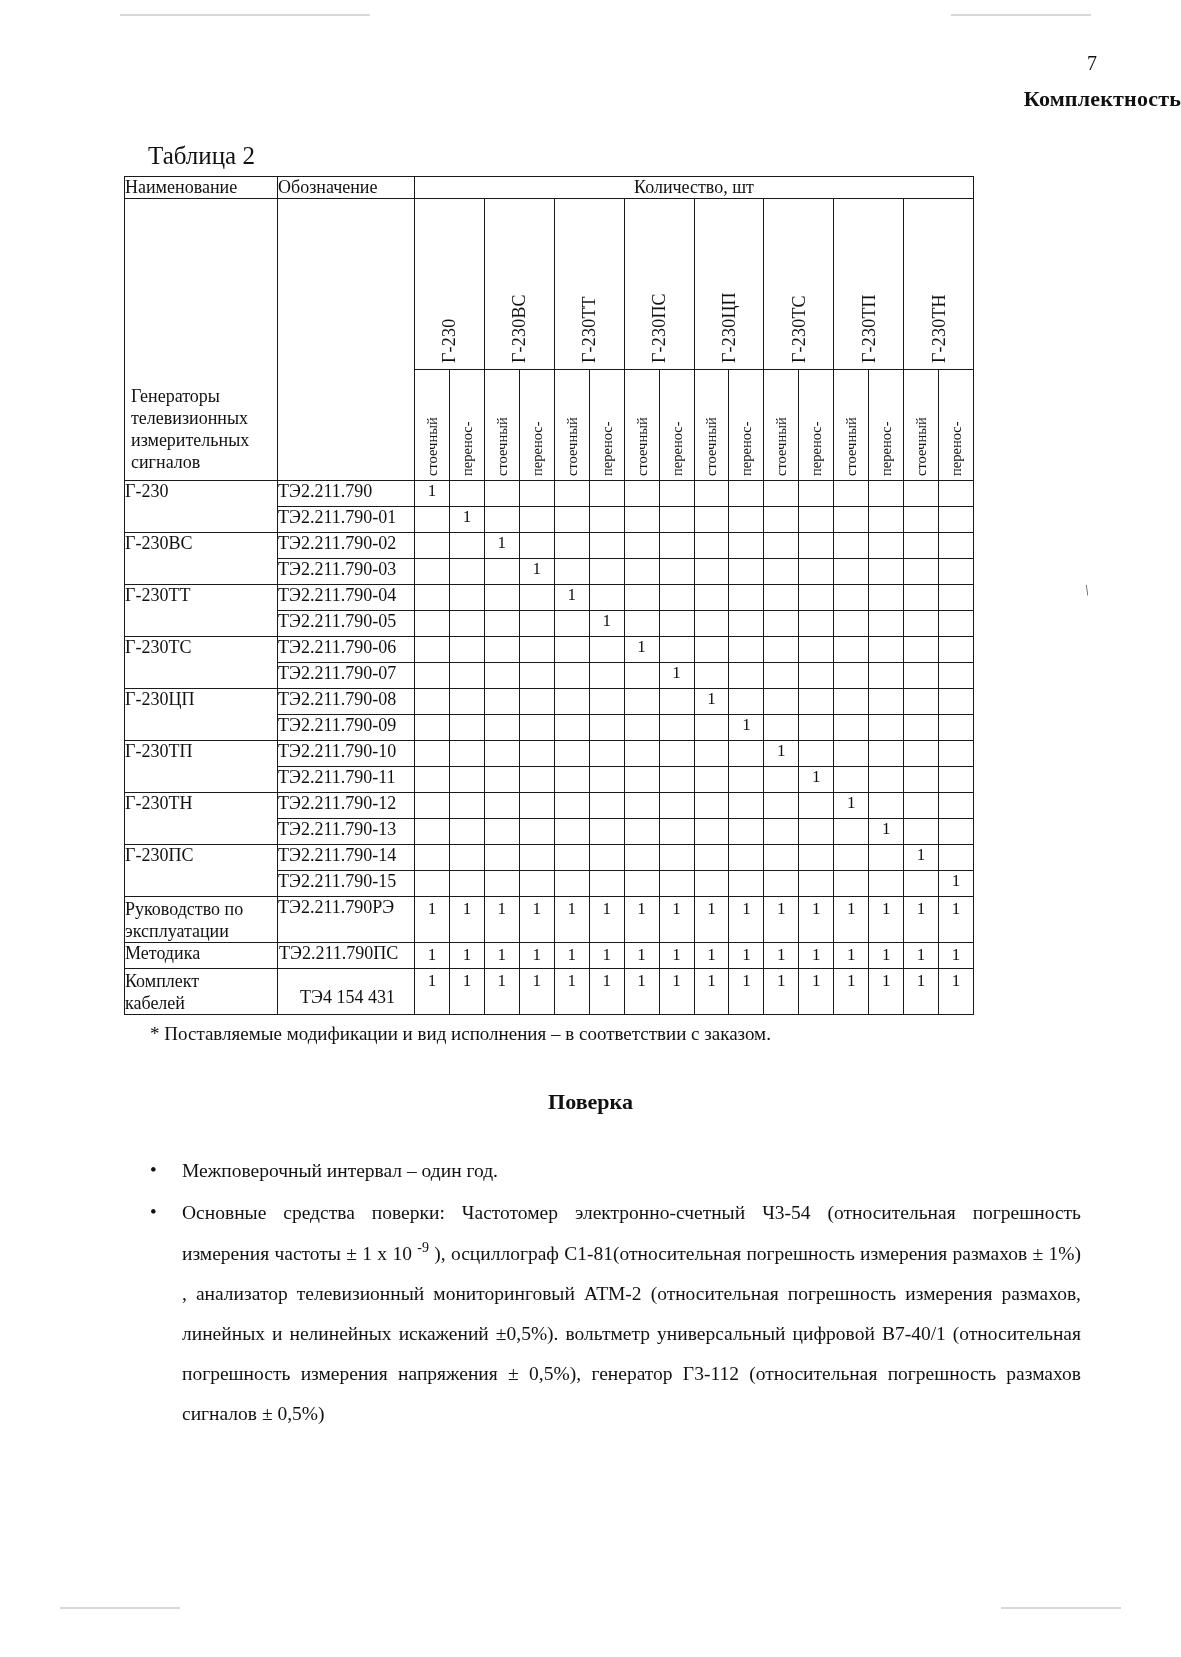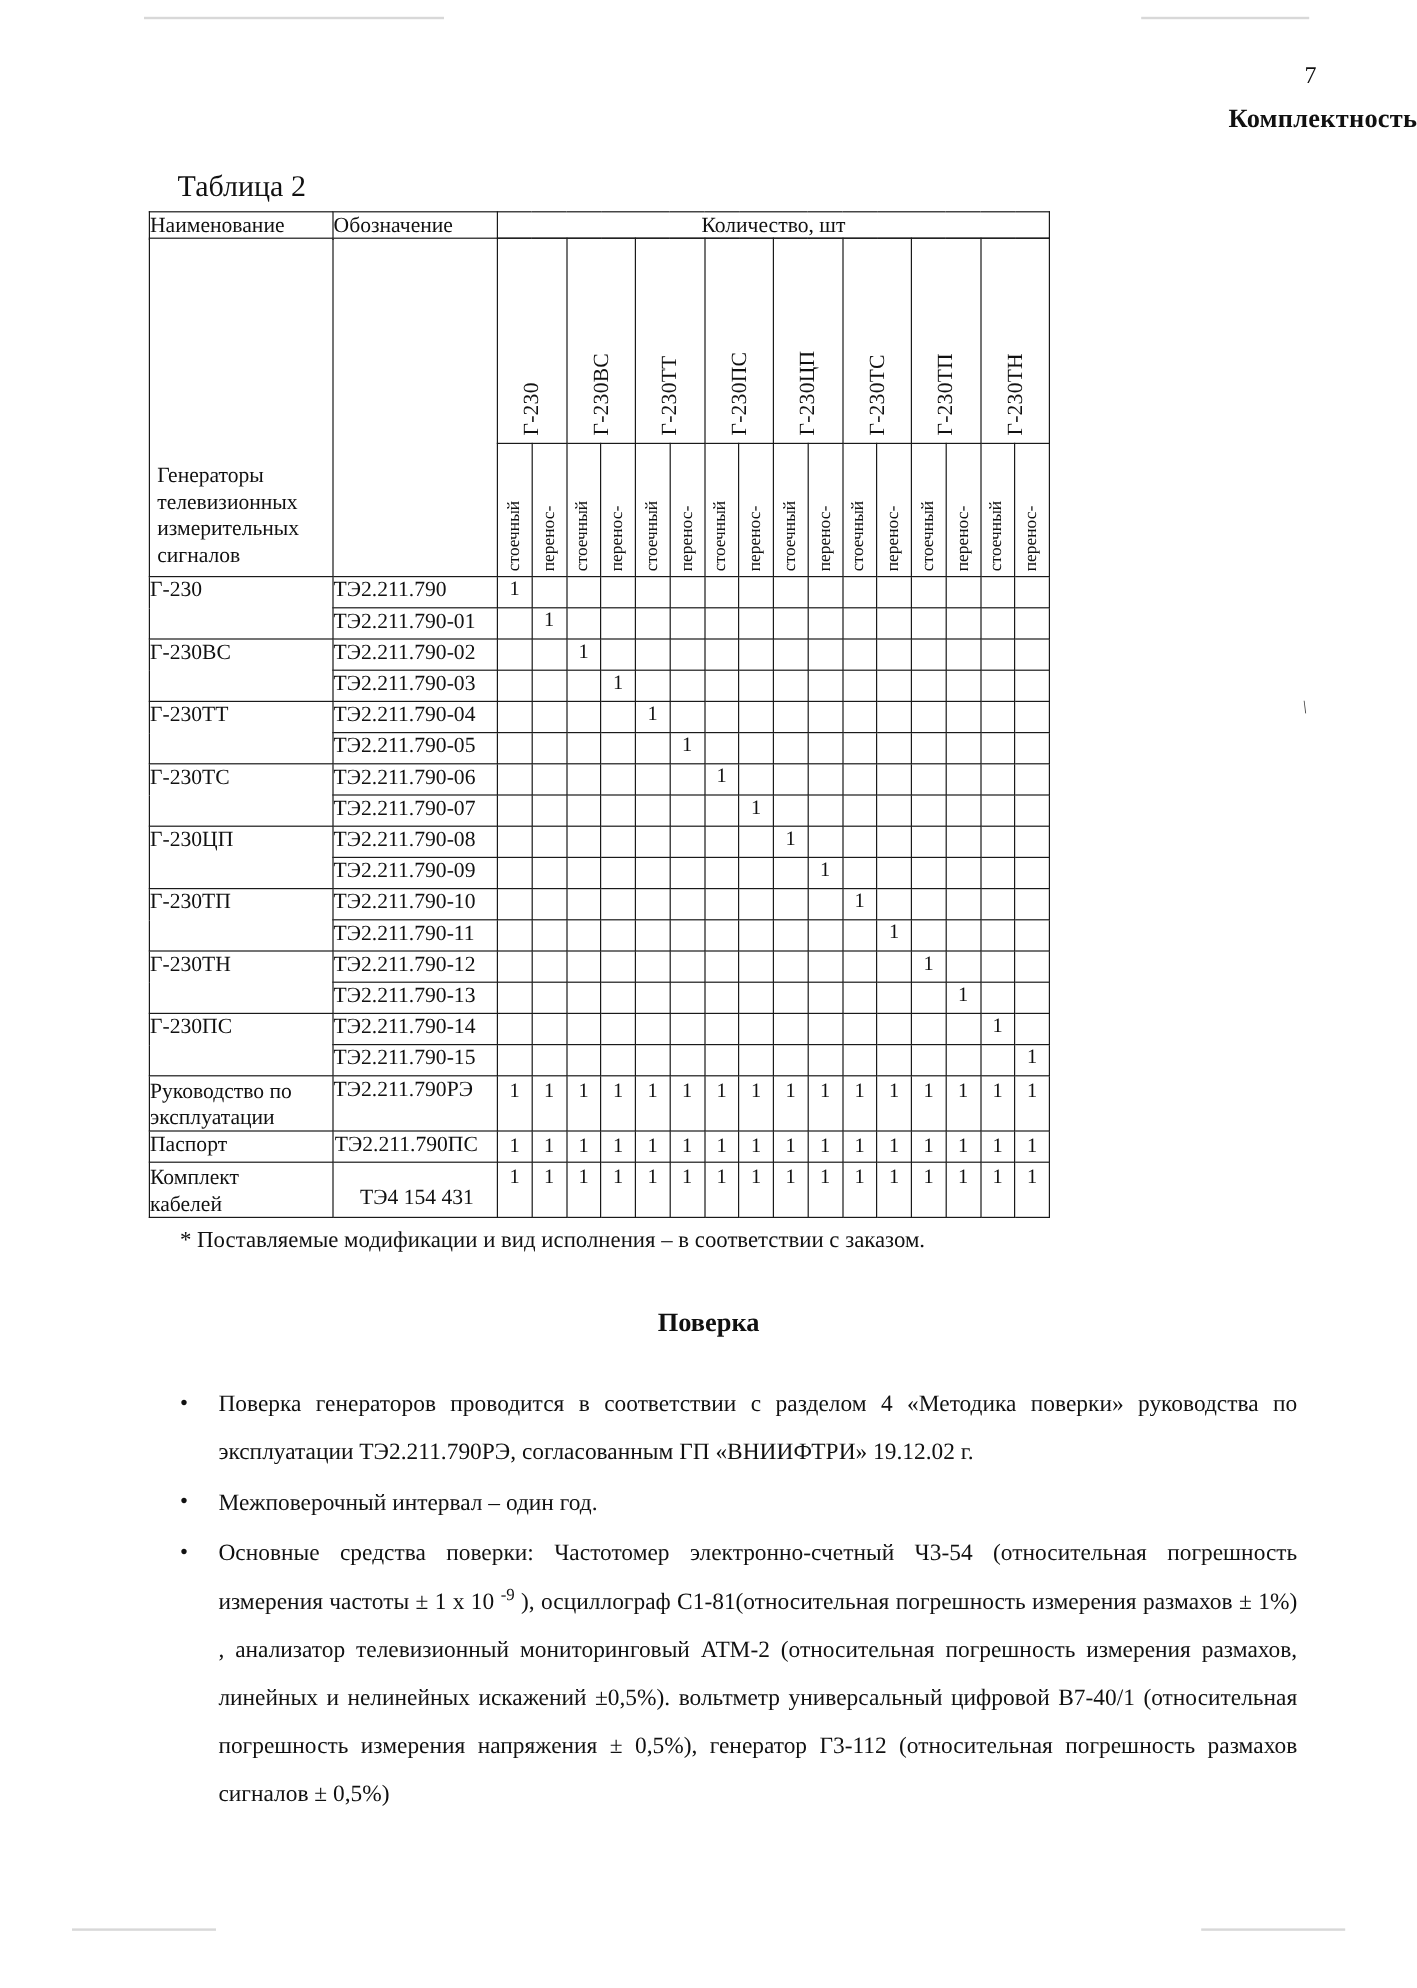--- a/index.html
+++ b/index.html
@@ -72,21 +72,21 @@
   }
 
   
   .table-wrap {
     padding-left: 124px;
     padding-top: 6px;
   }
   table.kit {
     border-collapse: collapse;
     table-layout: fixed;
-    width: 751px;
+    width: 850px;
     font-size: 16.5px;
   }
   table.kit td, table.kit th {
     border: 1.4px solid #1a1a1a;
     padding: 0;
     font-weight: normal;
     vertical-align: top;
   }
 
   th.h-name   { width: 152px; }
@@ -724,21 +724,21 @@
               <td class="qty" style="vertical-align: top; padding-top: 2px;">1</td>
               <td class="qty" style="vertical-align: top; padding-top: 2px;">1</td>
               <td class="qty" style="vertical-align: top; padding-top: 2px;">1</td>
               <td class="qty" style="vertical-align: top; padding-top: 2px;">1</td>
               <td class="qty" style="vertical-align: top; padding-top: 2px;">1</td>
               <td class="qty" style="vertical-align: top; padding-top: 2px;">1</td>
               <td class="qty" style="vertical-align: top; padding-top: 2px;">1</td>
             </tr>
             <tr class="body-row">
               <td class="rname">
-                <div>Паспорт</div>
+                <div>Методика</div>
               </td>
               <td class="rdesig tight">ТЭ2.211.790ПС</td>
               <td class="qty" style="vertical-align: top; padding-top: 2px;">1</td>
               <td class="qty" style="vertical-align: top; padding-top: 2px;">1</td>
               <td class="qty" style="vertical-align: top; padding-top: 2px;">1</td>
               <td class="qty" style="vertical-align: top; padding-top: 2px;">1</td>
               <td class="qty" style="vertical-align: top; padding-top: 2px;">1</td>
               <td class="qty" style="vertical-align: top; padding-top: 2px;">1</td>
               <td class="qty" style="vertical-align: top; padding-top: 2px;">1</td>
               <td class="qty" style="vertical-align: top; padding-top: 2px;">1</td>
@@ -776,21 +776,20 @@
             </tr>
           </tbody>
       </table>
     </div>
 
     <p class="footnote">* Поставляемые модификации и вид исполнения – в соответствии с заказом.</p>
 
     <h2 class="verify-title">Поверка</h2>
 
     <ul class="bullets" id="verification-bullets">
-        <li>Поверка генераторов проводится в соответствии с разделом 4 «Методика поверки» руководства по эксплуатации ТЭ2.211.790РЭ, согласованным ГП «ВНИИФТРИ»  19.12.02 г.</li>
         <li>Межповерочный интервал – один год.</li>
         <li>Основные средства поверки: Частотомер электронно-счетный Ч3-54 (относительная погрешность измерения частоты  ± 1 х 10 <sup class="exp">-9</sup> ), осциллограф С1-81(относительная погрешность измерения размахов ± 1%)  , анализатор телевизионный мониторинговый АТМ-2 (относительная погрешность измерения размахов, линейных и нелинейных искажений  ±0,5%). вольтметр универсальный цифровой В7-40/1 (относительная погрешность измерения напряжения  ± 0,5%), генератор Г3-112 (относительная погрешность размахов сигналов ± 0,5%)</li>
       </ul>
 
   </div>
 
   <div class="stray-tick">\</div>
 </div>
 
 </body></html>

